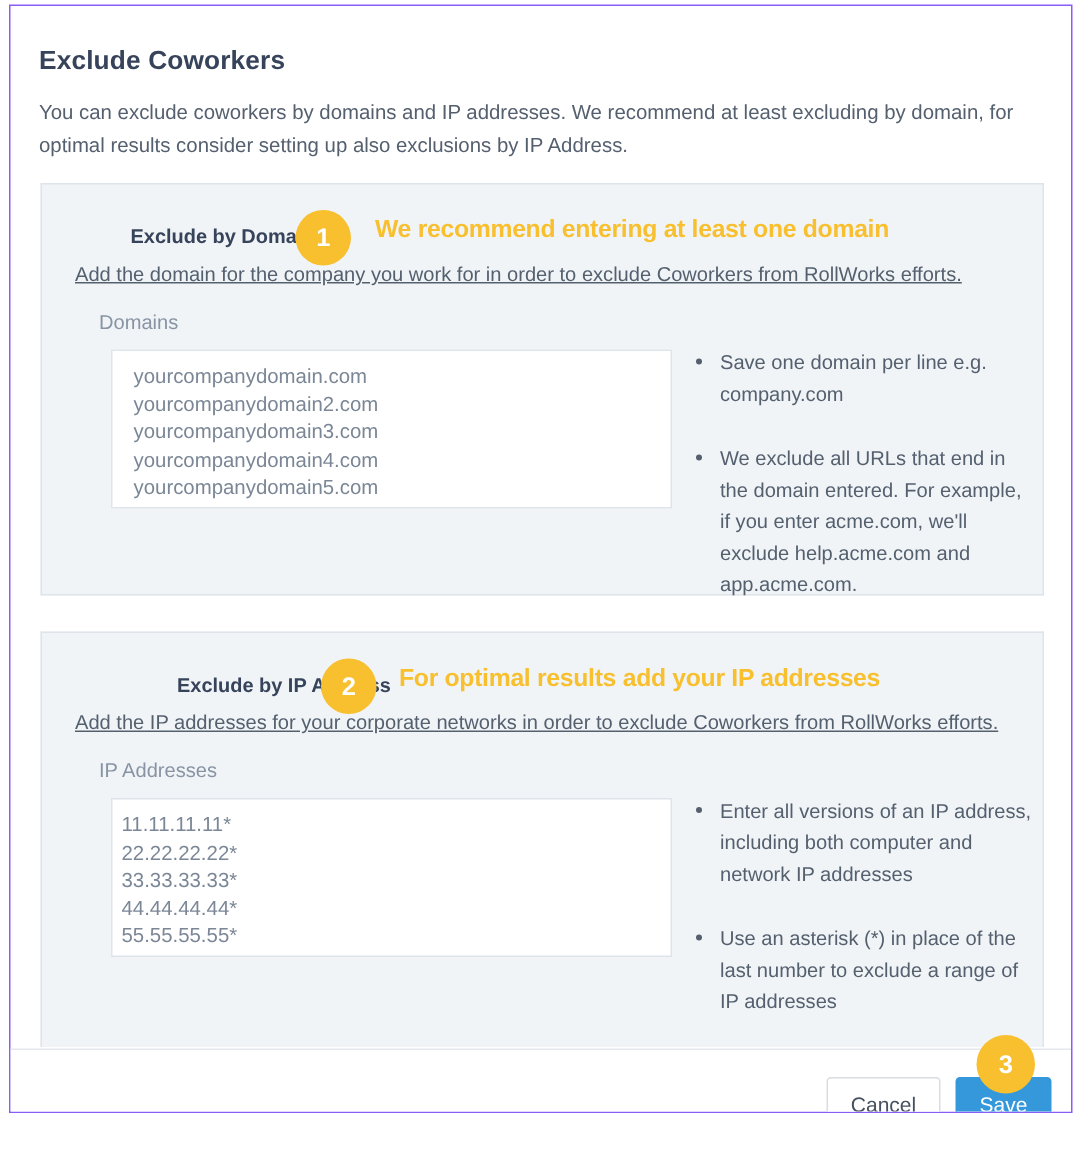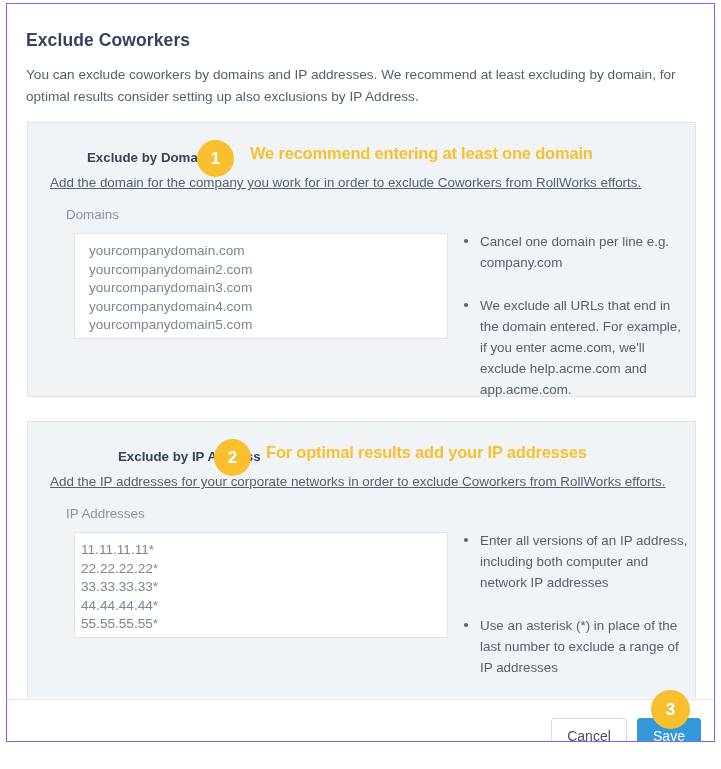--- a/index.html
+++ b/index.html
@@ -248,21 +248,21 @@
           <div class="entry-line">yourcompanydomain2.com</div>
           <div class="entry-line">yourcompanydomain3.com</div>
           <div class="entry-line">yourcompanydomain4.com</div>
           <div class="entry-line">yourcompanydomain5.com</div>
         </div>
       </div>
 
       <div class="hints">
         <div class="hint">
           <span class="dot"></span>
-          <span>Cancel one domain per line e.g. company.com</span>
+          <span>Save one domain per line e.g. company.com</span>
         </div>
         <div class="hint">
           <span class="dot"></span>
           <span>We exclude all URLs that end in the domain entered. For example, if you enter acme.com, we'll exclude help.acme.com and app.acme.com.</span>
         </div>
       </div>
     </div>
 
     <div class="panel panel-ip">
       <div class="panel-label">Exclude by IP Address</div>

